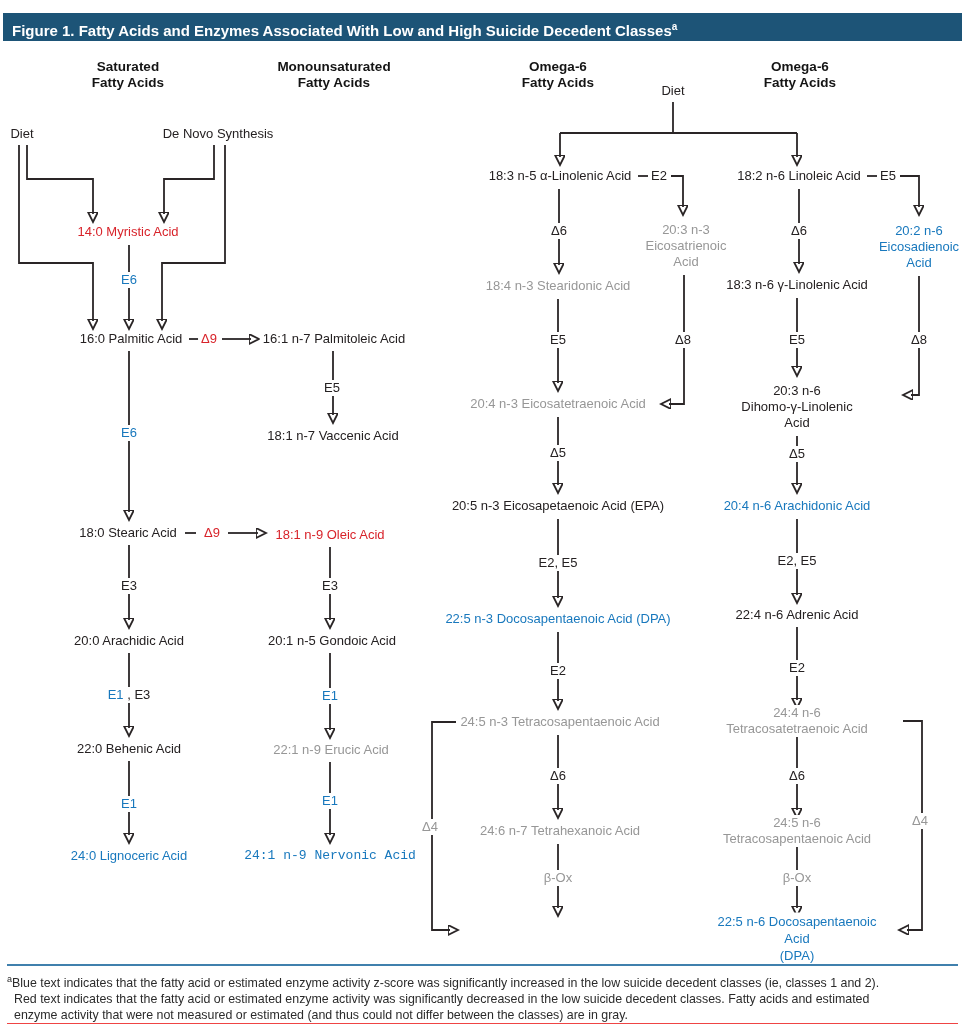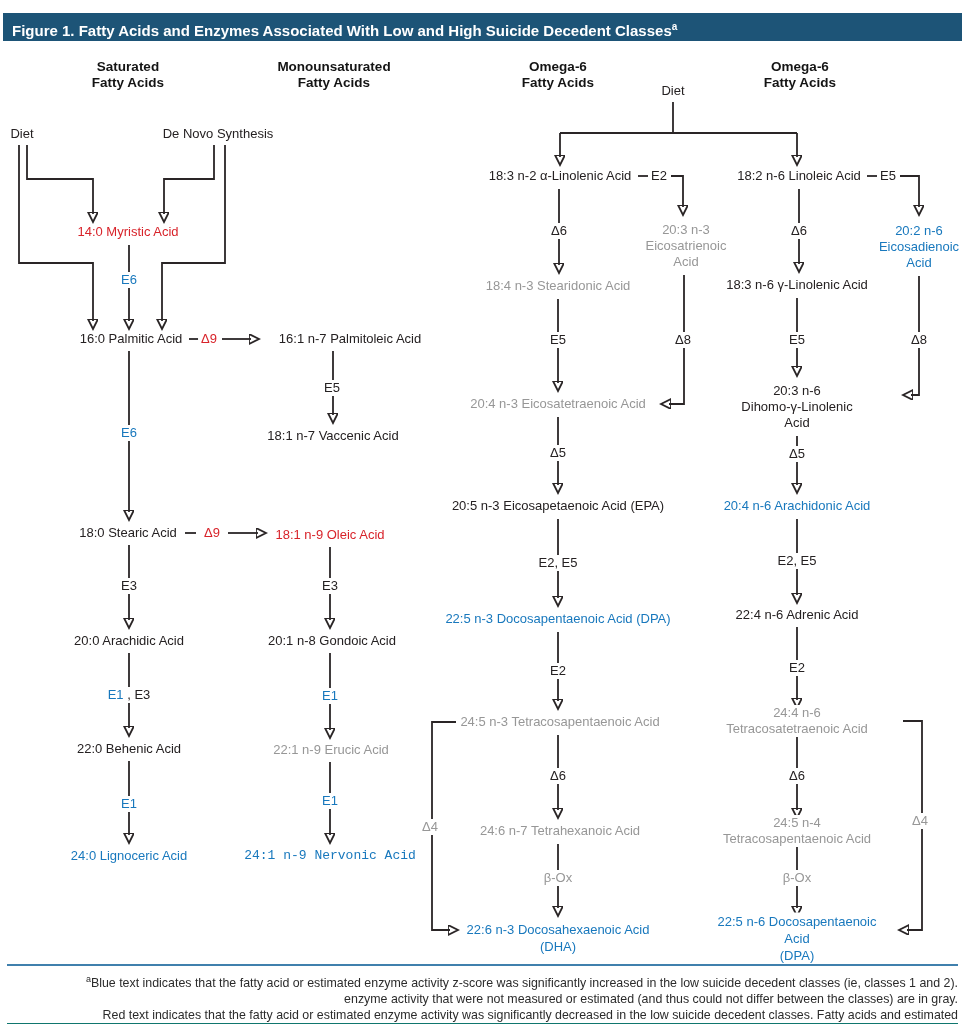--- a/index.html
+++ b/index.html
@@ -12,22 +12,22 @@
   .wires{position:absolute;left:0;top:0;z-index:1;}
   .wires path, .wires line, .wires polyline{stroke:#2a2526;stroke-width:1.8;fill:none;}
   .hdr{position:absolute;transform:translate(-50%,-50%);font-weight:bold;font-size:13.5px;
        line-height:16px;text-align:center;white-space:pre-line;color:#141414;z-index:2;}
   .node{position:absolute;transform:translate(-50%,-50%);font-size:13px;line-height:16px;
         text-align:center;white-space:pre-line;color:#252122;background:#fff;padding:0 3px;
         z-index:2;}
   .lh17{line-height:17px;}
   .red{color:#d8232a}.blue{color:#1878bd}.gray{color:#979797}
   .footnote{position:absolute;left:7px;top:956px;width:951px;border-top:2px solid #4080ad;
-            border-bottom:2px solid #0f766e;padding:5px 0 0 0;z-index:2;font-size:12.4px;
-            line-height:16px;color:#2b2b2b;text-align:right;}
+            border-bottom:2px solid #ef4444;padding:5px 0 0 0;z-index:2;font-size:12.4px;
+            line-height:16px;color:#2b2b2b;}
   .footnote .fl{white-space:nowrap;}
   .footnote .indent{padding-left:7px;}
   .footnote sup{font-size:9px;}
 </style>
 </head>
 <body>
 
 <div class="stage">
 
   <div class="titlebar"><span>Figure 1. Fatty Acids and Enzymes Associated With Low and High Suicide Decedent Classes</span><sup>a</sup></div>
@@ -111,54 +111,52 @@
   <div class="node blue" style="left:129px;top:425px;">E6</div>
   <div class="node" style="left:128px;top:525px;">18:0 Stearic Acid</div>
   <div class="node red" style="left:212px;top:525px;">Δ9</div>
   <div class="node" style="left:129px;top:578px;">E3</div>
   <div class="node" style="left:129px;top:633px;">20:0 Arachidic Acid</div>
   <div class="node" style="left:129px;top:687px;"><span class="blue">E1</span><span> , E3</span></div>
   <div class="node" style="left:129px;top:741px;">22:0 Behenic Acid</div>
   <div class="node blue" style="left:129px;top:796px;">E1</div>
   <div class="node blue" style="left:129px;top:848px;">24:0 Lignoceric Acid</div>
 
-  <div class="node" style="left:350px;top:331px;text-align:center;">16:1 n-7 Palmitoleic Acid</div>
+  <div class="node" style="left:334px;top:331px;text-align:center;">16:1 n-7 Palmitoleic Acid</div>
   <div class="node" style="left:332px;top:380px;">E5</div>
   <div class="node" style="left:333px;top:428px;">18:1 n-7 Vaccenic Acid</div>
   <div class="node red" style="left:330px;top:527px;">18:1 n-9 Oleic Acid</div>
   <div class="node" style="left:330px;top:578px;">E3</div>
-  <div class="node" style="left:332px;top:633px;">20:1 n-8 Gondoic Acid</div>
+  <div class="node" style="left:332px;top:633px;">20:1 n-5 Gondoic Acid</div>
   <div class="node blue" style="left:330px;top:688px;">E1</div>
   <div class="node gray" style="left:331px;top:742px;">22:1 n-9 Erucic Acid</div>
   <div class="node blue" style="left:330px;top:793px;">E1</div>
   <div class="node blue" style="left:330px;top:848px;font-family:Liberation Mono, monospace;">24:1 n-9 Nervonic Acid</div>
 
   <div class="node" style="left:673px;top:83px;">Diet</div>
-  <div class="node" style="left:560px;top:168px;">18:3 n-2 α-Linolenic Acid</div>
+  <div class="node" style="left:560px;top:168px;">18:3 n-5 α-Linolenic Acid</div>
   <div class="node" style="left:659px;top:168px;">E2</div>
   <div class="node gray" style="left:686px;top:238px;text-align:center;">20:3 n-3
 Eicosatrienoic
 Acid</div>
   <div class="node" style="left:559px;top:223px;">Δ6</div>
   <div class="node gray" style="left:558px;top:278px;">18:4 n-3 Stearidonic Acid</div>
   <div class="node" style="left:558px;top:332px;">E5</div>
   <div class="node" style="left:683px;top:332px;">Δ8</div>
   <div class="node gray" style="left:558px;top:396px;">20:4 n-3 Eicosatetraenoic Acid</div>
   <div class="node" style="left:558px;top:445px;">Δ5</div>
   <div class="node" style="left:558px;top:498px;">20:5 n-3 Eicosapetaenoic Acid (EPA)</div>
   <div class="node" style="left:558px;top:555px;">E2, E5</div>
   <div class="node blue" style="left:558px;top:611px;">22:5 n-3 Docosapentaenoic Acid (DPA)</div>
   <div class="node" style="left:558px;top:663px;">E2</div>
   <div class="node gray" style="left:560px;top:714px;">24:5 n-3 Tetracosapentaenoic Acid</div>
   <div class="node" style="left:558px;top:768px;">Δ6</div>
   <div class="node gray" style="left:430px;top:819px;">Δ4</div>
   <div class="node gray" style="left:560px;top:823px;">24:6 n-7 Tetrahexanoic Acid</div>
   <div class="node gray" style="left:558px;top:870px;">β-Ox</div>
-  <div class="node blue lh17" style="left:558px;top:930px;">22:6 n-3 Docosahexaenoic Acid
-(DHA)</div>
 
   <div class="node" style="left:799px;top:168px;">18:2 n-6 Linoleic Acid</div>
   <div class="node" style="left:888px;top:168px;">E5</div>
   <div class="node blue" style="left:919px;top:239px;text-align:center;">20:2 n-6
 Eicosadienoic
 Acid</div>
   <div class="node" style="left:799px;top:223px;">Δ6</div>
   <div class="node" style="left:797px;top:277px;">18:3 n-6 γ-Linolenic Acid</div>
   <div class="node" style="left:797px;top:332px;">E5</div>
   <div class="node" style="left:919px;top:332px;">Δ8</div>
@@ -166,24 +164,24 @@
 Dihomo-γ-Linolenic
 Acid</div>
   <div class="node" style="left:797px;top:446px;">Δ5</div>
   <div class="node blue" style="left:797px;top:498px;">20:4 n-6 Arachidonic Acid</div>
   <div class="node" style="left:797px;top:553px;">E2, E5</div>
   <div class="node" style="left:797px;top:607px;">22:4 n-6 Adrenic Acid</div>
   <div class="node" style="left:797px;top:660px;">E2</div>
   <div class="node gray" style="left:797px;top:713px;">24:4 n-6 Tetracosatetraenoic Acid</div>
   <div class="node" style="left:797px;top:768px;">Δ6</div>
   <div class="node gray" style="left:920px;top:813px;">Δ4</div>
-  <div class="node gray" style="left:797px;top:823px;">24:5 n-4 Tetracosapentaenoic Acid</div>
+  <div class="node gray" style="left:797px;top:823px;">24:5 n-6 Tetracosapentaenoic Acid</div>
   <div class="node gray" style="left:797px;top:870px;">β-Ox</div>
   <div class="node blue lh17" style="left:797px;top:930px;">22:5 n-6 Docosapentaenoic Acid
 (DPA)</div>
 
   <div class="footnote">
     <div class="fl"><sup>a</sup><span>Blue text indicates that the fatty acid or estimated enzyme activity z-score was significantly increased in the low suicide decedent classes (ie, classes 1 and 2).</span></div>
+    <div class="fl indent">Red text indicates that the fatty acid or estimated enzyme activity was significantly decreased in the low suicide decedent classes. Fatty acids and estimated</div>
     <div class="fl indent">enzyme activity that were not measured or estimated (and thus could not differ between the classes) are in gray.</div>
-    <div class="fl indent">Red text indicates that the fatty acid or estimated enzyme activity was significantly decreased in the low suicide decedent classes. Fatty acids and estimated</div>
   </div>
 
 </div>
 
 </body></html>

